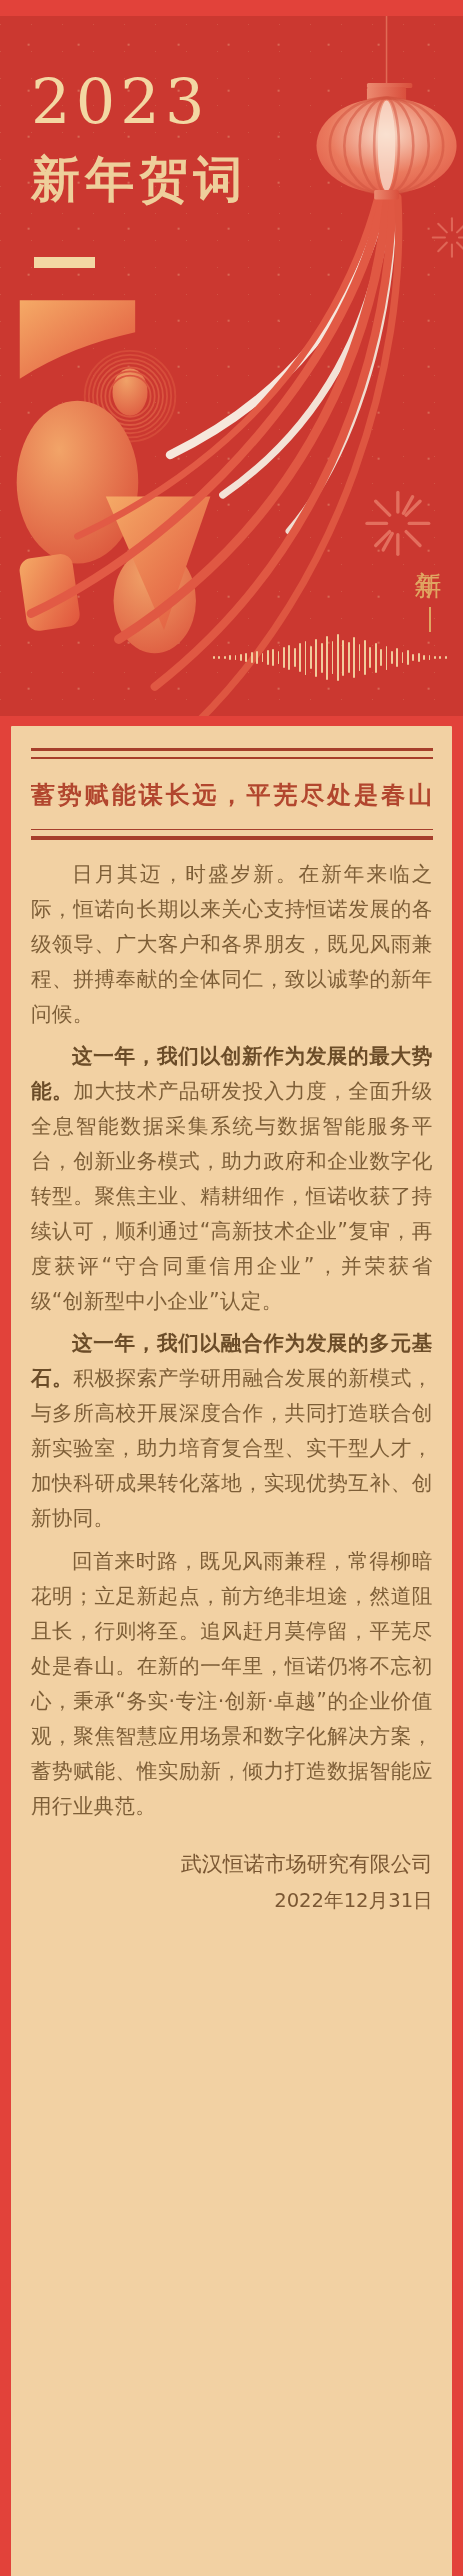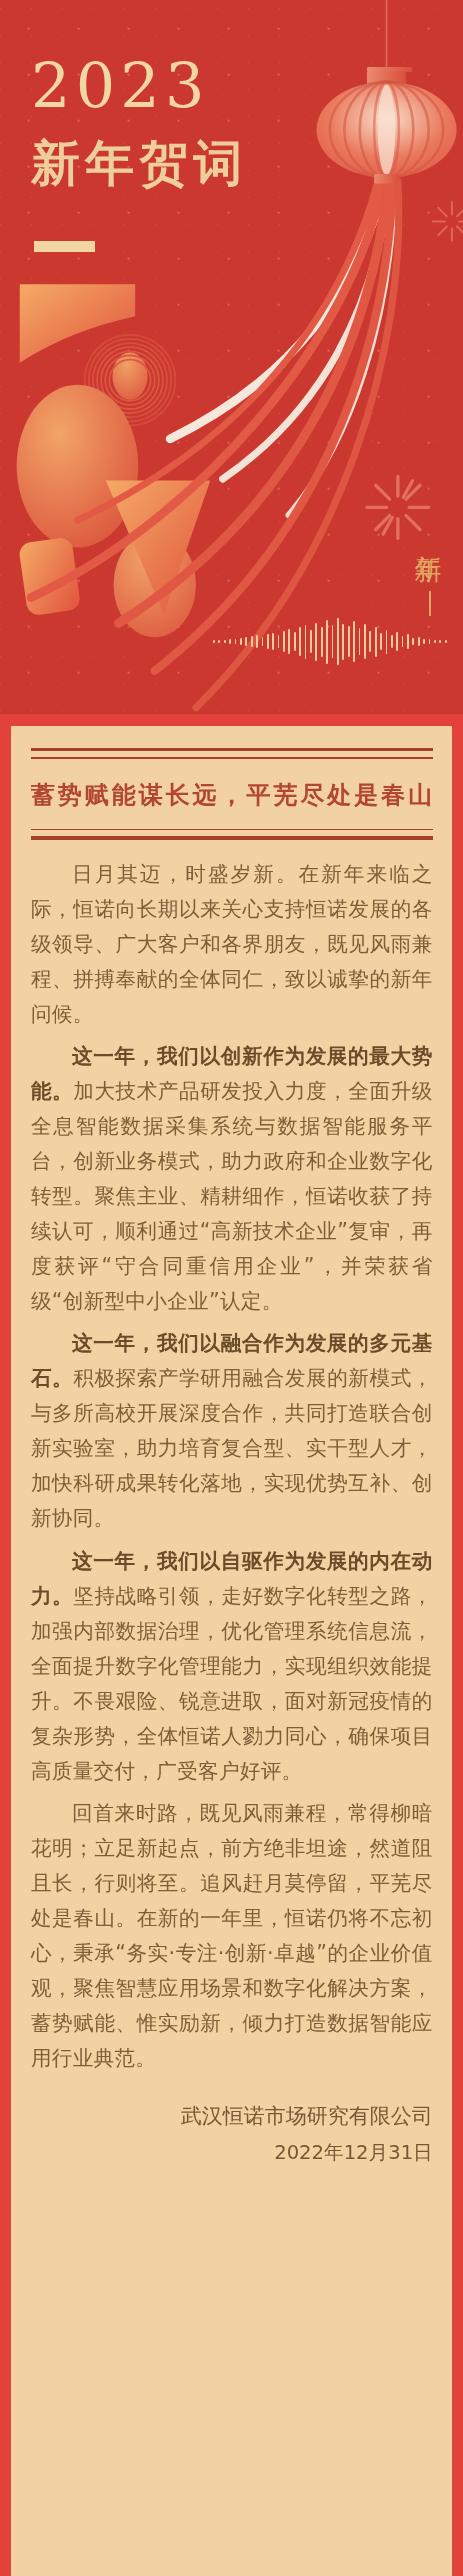--- a/index.html
+++ b/index.html
@@ -1,19 +1,19 @@
 <!DOCTYPE html>
 <html style="font-size:8.2px"><head>
 <meta charset="utf-8">
 <style>
   html,body{margin:0;padding:0;background:#555;}
   .poster{position:relative;width:464px;height:2842px;margin:0 auto;overflow:hidden;
           font-family:"DejaVu Sans","Liberation Sans",sans-serif;background:#e2423a;}
   
-  .header{position:absolute;left:0;top:0;width:464px;height:714px;background:#cb3830;
+  .header{position:absolute;left:0;top:16px;width:464px;height:714px;background:#cb3830;
     background-image:
       radial-gradient(rgba(244,216,170,.30) 0.8px, transparent 0.9px),
       radial-gradient(rgba(244,216,170,.16) 0.5px, transparent 0.6px);
     background-size:50px 46px,31px 27px;background-position:3.6px 5.7px,16px 22px;}
   .header svg{position:absolute;left:0;top:0;}
   .year{position:absolute;left:31px;top:49px;font-family:"DejaVu Serif","Liberation Serif",serif;
         font-size:62px;line-height:1.2;letter-spacing:5.2px;color:#f3d7a3;}
   .headline{position:absolute;left:31px;top:135px;font-family:"DejaVu Serif","Liberation Serif",serif;
         font-weight:bold;font-size:49px;line-height:1.15;letter-spacing:5.2px;color:#eecf9b;}
   .dash{position:absolute;left:34px;top:241px;width:61px;height:10.8px;background:#f3d7a3;}
@@ -206,21 +206,20 @@
       <h1 class="card-title">蓄势赋能谋长远，平芜尽处是春山</h1>
 
       <div class="rule thin" style="margin-top:0"></div>
       <div class="rule thick" style="margin-top:5.7px"></div>
 
 
       <div class="paragraphs" id="paragraphs">
           <p><span>日月其迈，时盛岁新。在新年来临之际，恒诺向长期以来关心支持恒诺发展的各级领导、广大客户和各界朋友，既见风雨兼程、拼搏奉献的全体同仁，致以诚挚的新年问候。</span></p>
           <p><span class="lead">这一年，我们以创新作为发展的最大势能。</span><span>加大技术产品研发投入力度，全面升级全息智能数据采集系统与数据智能服务平台，创新业务模式，助力政府和企业数字化转型。聚焦主业、精耕细作，恒诺收获了持续认可，顺利通过“高新技术企业”复审，再度获评“守合同重信用企业”，并荣获省级“创新型中小企业”认定。</span></p>
           <p><span class="lead">这一年，我们以融合作为发展的多元基石。</span><span>积极探索产学研用融合发展的新模式，与多所高校开展深度合作，共同打造联合创新实验室，助力培育复合型、实干型人才，加快科研成果转化落地，实现优势互补、创新协同。</span></p>
-          <p><span class="lead">这一年，我们以自驱作为发展的内在动力。</span><span>坚持战略引领，走好数字化转型之路，加强内部数据治理，优化管理系统信息流，全面提升数字化管理能力，实现组织效能提升。不畏艰险、锐意进取，面对新冠疫情的复杂形势，全体恒诺人勠力同心，确保项目高质量交付，广受客户好评。</span></p>
           <p><span>回首来时路，既见风雨兼程，常得柳暗花明；立足新起点，前方绝非坦途，然道阻且长，行则将至。追风赶月莫停留，平芜尽处是春山。在新的一年里，恒诺仍将不忘初心，秉承“务实·专注·创新·卓越”的企业价值观，聚焦智慧应用场景和数字化解决方案，蓄势赋能、惟实励新，倾力打造数据智能应用行业典范。</span></p>
         </div>
 
       <div class="signature">武汉恒诺市场研究有限公司</div>
       <div class="sign-date">2022年12月31日</div>
     </div>
   </div>
 </div>
 
 

